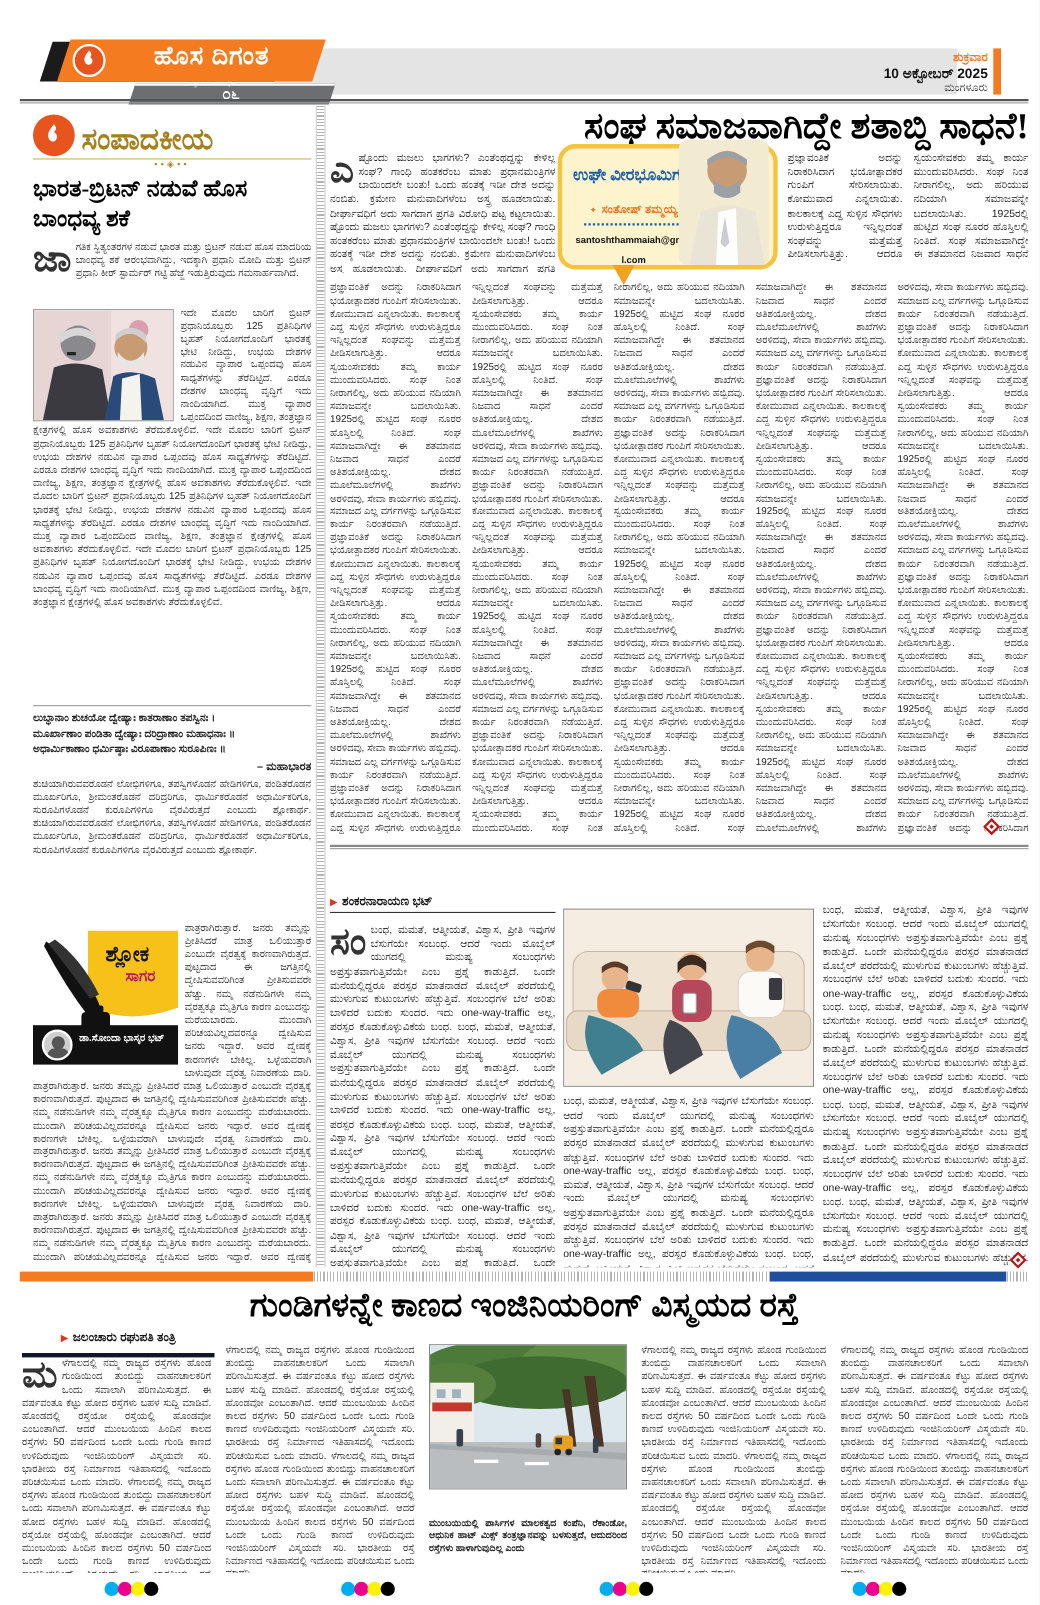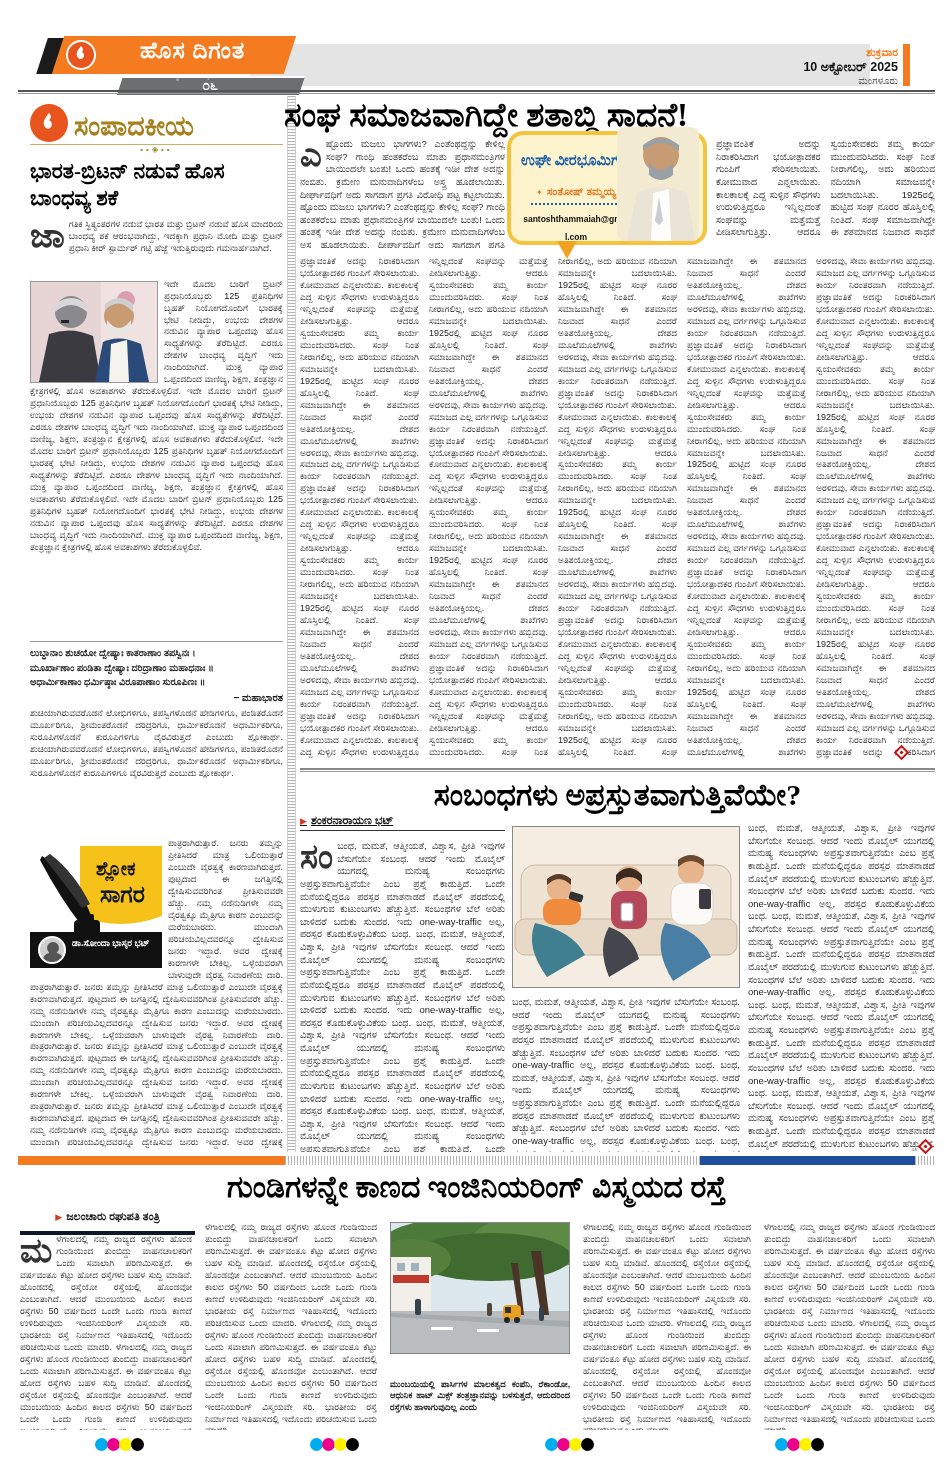--- a/index.html
+++ b/index.html
@@ -109,35 +109,35 @@
       <span style="float:left;width:132px;height:122px;margin:8px 6px 3px 0;position:relative;display:block;background:#fff;">
         <svg width="132" height="122" viewBox="0 0 132 122" style="display:block;position:absolute;left:0;top:0;">
           <path d="M50 0 H132 V70 Q90 86 50 70 Z" fill="#f6c21a"></path>
           <path d="M12 10 Q40 28 58 62 Q64 74 60 84 L52 80 Q30 52 10 14 Z" fill="#111"></path>
           <path d="M20 8 Q44 26 60 58 L52 62 Q32 34 14 12 Z" fill="#333"></path>
           <rect x="44" y="74" width="26" height="22" rx="4" fill="#111"></rect>
           <rect x="50" y="68" width="14" height="8" rx="2" fill="#111"></rect>
           <rect x="0" y="86" width="132" height="36" fill="#111"></rect>
         </svg>
         <span class="headline" style="position:absolute;left:66px;top:10px;font-size:19px;color:#111;">ಶ್ಲೋಕ</span>
-        <span class="headline" style="position:absolute;left:70px;top:34px;font-size:23px;color:#0f172a;">ಸಾಗರ</span>
+        <span class="headline" style="position:absolute;left:84px;top:34px;font-size:14px;color:#be185d;">ಸಾಗರ</span>
         <span style="position:absolute;left:8px;top:90px;width:28px;height:28px;border-radius:50%;background:#cfcfcf;border:2px solid #fff;overflow:hidden;">
           <span style="position:absolute;left:7px;top:4px;width:12px;height:12px;border-radius:50%;background:#555;"></span>
           <span style="position:absolute;left:3px;top:15px;width:20px;height:14px;border-radius:8px;background:#555;"></span>
         </span>
         <span style="position:absolute;left:42px;top:92px;width:86px;color:#fff;font-size:9px;font-weight:bold;line-height:1.3;">ಡಾ.ಸೋಂದಾ ಭಾಸ್ಕರ ಭಟ್</span>
       </span><span>ಪಾತ್ರರಾಗಿರುತ್ತಾರೆ. ಜನರು ತಮ್ಮನ್ನು ಪ್ರೀತಿಸಿದರೆ ಮಾತ್ರ ಒಲಿಯುತ್ತಾರೆ ಎಂಬುದೇ ವೈರತ್ವಕ್ಕೆ ಕಾರಣವಾಗಿರುತ್ತದೆ. ಪುಟ್ಟದಾದ ಈ ಜಗತ್ತಿನಲ್ಲಿ ದ್ವೇಷಿಸುವವರಿಗಿಂತ ಪ್ರೀತಿಸುವವರೇ ಹೆಚ್ಚು. ನಮ್ಮ ನಡೆನುಡಿಗಳೇ ನಮ್ಮ ವೈರತ್ವಕ್ಕೂ ಮೈತ್ರಿಗೂ ಕಾರಣ ಎಂಬುದನ್ನು ಮರೆಯಬಾರದು. ಮುಂದಾಗಿ ಪರಿಚಯವಿಲ್ಲದವರನ್ನೂ ದ್ವೇಷಿಸುವ ಜನರು ಇದ್ದಾರೆ. ಅವರ ದ್ವೇಷಕ್ಕೆ ಕಾರಣಗಳೇ ಬೇಕಿಲ್ಲ. ಒಳ್ಳೆಯವರಾಗಿ ಬಾಳುವುದೇ ವೈರತ್ವ ನಿವಾರಣೆಯ ದಾರಿ. ಪಾತ್ರರಾಗಿರುತ್ತಾರೆ. ಜನರು ತಮ್ಮನ್ನು ಪ್ರೀತಿಸಿದರೆ ಮಾತ್ರ ಒಲಿಯುತ್ತಾರೆ ಎಂಬುದೇ ವೈರತ್ವಕ್ಕೆ ಕಾರಣವಾಗಿರುತ್ತದೆ. ಪುಟ್ಟದಾದ ಈ ಜಗತ್ತಿನಲ್ಲಿ ದ್ವೇಷಿಸುವವರಿಗಿಂತ ಪ್ರೀತಿಸುವವರೇ ಹೆಚ್ಚು. ನಮ್ಮ ನಡೆನುಡಿಗಳೇ ನಮ್ಮ ವೈರತ್ವಕ್ಕೂ ಮೈತ್ರಿಗೂ ಕಾರಣ ಎಂಬುದನ್ನು ಮರೆಯಬಾರದು. ಮುಂದಾಗಿ ಪರಿಚಯವಿಲ್ಲದವರನ್ನೂ ದ್ವೇಷಿಸುವ ಜನರು ಇದ್ದಾರೆ. ಅವರ ದ್ವೇಷಕ್ಕೆ ಕಾರಣಗಳೇ ಬೇಕಿಲ್ಲ. ಒಳ್ಳೆಯವರಾಗಿ ಬಾಳುವುದೇ ವೈರತ್ವ ನಿವಾರಣೆಯ ದಾರಿ. ಪಾತ್ರರಾಗಿರುತ್ತಾರೆ. ಜನರು ತಮ್ಮನ್ನು ಪ್ರೀತಿಸಿದರೆ ಮಾತ್ರ ಒಲಿಯುತ್ತಾರೆ ಎಂಬುದೇ ವೈರತ್ವಕ್ಕೆ ಕಾರಣವಾಗಿರುತ್ತದೆ. ಪುಟ್ಟದಾದ ಈ ಜಗತ್ತಿನಲ್ಲಿ ದ್ವೇಷಿಸುವವರಿಗಿಂತ ಪ್ರೀತಿಸುವವರೇ ಹೆಚ್ಚು. ನಮ್ಮ ನಡೆನುಡಿಗಳೇ ನಮ್ಮ ವೈರತ್ವಕ್ಕೂ ಮೈತ್ರಿಗೂ ಕಾರಣ ಎಂಬುದನ್ನು ಮರೆಯಬಾರದು. ಮುಂದಾಗಿ ಪರಿಚಯವಿಲ್ಲದವರನ್ನೂ ದ್ವೇಷಿಸುವ ಜನರು ಇದ್ದಾರೆ. ಅವರ ದ್ವೇಷಕ್ಕೆ ಕಾರಣಗಳೇ ಬೇಕಿಲ್ಲ. ಒಳ್ಳೆಯವರಾಗಿ ಬಾಳುವುದೇ ವೈರತ್ವ ನಿವಾರಣೆಯ ದಾರಿ. ಪಾತ್ರರಾಗಿರುತ್ತಾರೆ. ಜನರು ತಮ್ಮನ್ನು ಪ್ರೀತಿಸಿದರೆ ಮಾತ್ರ ಒಲಿಯುತ್ತಾರೆ ಎಂಬುದೇ ವೈರತ್ವಕ್ಕೆ ಕಾರಣವಾಗಿರುತ್ತದೆ. ಪುಟ್ಟದಾದ ಈ ಜಗತ್ತಿನಲ್ಲಿ ದ್ವೇಷಿಸುವವರಿಗಿಂತ ಪ್ರೀತಿಸುವವರೇ ಹೆಚ್ಚು. ನಮ್ಮ ನಡೆನುಡಿಗಳೇ ನಮ್ಮ ವೈರತ್ವಕ್ಕೂ ಮೈತ್ರಿಗೂ ಕಾರಣ ಎಂಬುದನ್ನು ಮರೆಯಬಾರದು. ಮುಂದಾಗಿ ಪರಿಚಯವಿಲ್ಲದವರನ್ನೂ ದ್ವೇಷಿಸುವ ಜನರು ಇದ್ದಾರೆ. ಅವರ ದ್ವೇಷಕ್ಕೆ ಕಾರಣಗಳೇ ಬೇಕಿಲ್ಲ. ಒಳ್ಳೆಯವರಾಗಿ ಬಾಳುವುದೇ ವೈರತ್ವ ನಿವಾರಣೆಯ ದಾರಿ. ಪಾತ್ರರಾಗಿರುತ್ತಾರೆ. ಜನರು ತಮ್ಮನ್ನು ಪ್ರೀತಿಸಿದರೆ ಮಾತ್ರ ಒಲಿಯುತ್ತಾರೆ ಎಂಬುದೇ ವೈರತ್ವಕ್ಕೆ ಕಾರಣವಾಗಿರುತ್ತದೆ. ಪುಟ್ಟದಾದ ಈ ಜಗತ್ತಿನಲ್ಲಿ ದ್ವೇಷಿಸುವವರಿಗಿಂತ ಪ್ರೀತಿಸುವವರೇ ಹೆಚ್ಚು. ನಮ್ಮ ನಡೆನುಡಿಗಳೇ ನಮ್ಮ ವೈರತ್ವಕ್ಕೂ ಮೈತ್ರಿಗೂ ಕಾರಣ ಎಂಬುದನ್ನು ಮರೆಯಬಾರದು. ಮುಂದಾಗಿ ಪರಿಚಯವಿಲ್ಲದವರನ್ನೂ ದ್ವೇಷಿಸುವ ಜನರು ಇದ್ದಾರೆ. ಅವರ ದ್ವೇಷಕ್ಕೆ ಕಾರಣಗಳೇ ಬೇಕಿಲ್ಲ. ಒಳ್ಳೆಯವರಾಗಿ ಬಾಳುವುದೇ ವೈರತ್ವ ನಿವಾರಣೆಯ ದಾರಿ.</span>
     </div>
   </div>
 
   
   <div class="abs hatch-v" style="left:287px;top:96px;width:9px;height:1056px;"></div>
 
   
-  <div class="abs headline" style="left:284px;top:97px;width:635px;text-align:left;font-size:33px;">ಸಂಘ ಸಮಾಜವಾಗಿದ್ದೇ ಶತಾಬ್ದಿ ಸಾಧನೆ!</div>
+  <div class="abs headline" style="left:300px;top:97px;width:635px;text-align:right;font-size:33px;">ಸಂಘ ಸಮಾಜವಾಗಿದ್ದೇ ಶತಾಬ್ದಿ ಸಾಧನೆ!</div>
 
   <div class="abs body-text" style="left:300px;top:138px;width:205px;height:110px;font-size:9.5px;">
     <span class="dropcap">ಎ</span><span>ಷ್ಟೊಂದು ಮಜಲು ಭಾಗಗಳು? ಎಂತೆಂಥದ್ದನ್ನು ಕೇಳಿಲ್ಲ ಸಂಘ? ಗಾಂಧಿ ಹಂತಕರೆಂಬ ಮಾತು ಪ್ರಧಾನಮಂತ್ರಿಗಳ ಬಾಯಿಂದಲೇ ಬಂತು! ಒಂದು ಹಂತಕ್ಕೆ ಇಡೀ ದೇಶ ಅದನ್ನು ನಂಬಿತು. ಕ್ರಮೇಣ ಮನುವಾದಿಗಳೆಂಬ ಅಸ್ತ್ರ ಹೂಡಲಾಯಿತು. ದೀರ್ಘಾವಧಿಗೆ ಅದು ಸಾಗದಾಗ ಪ್ರಗತಿ ವಿರೋಧಿ ಪಟ್ಟ ಕಟ್ಟಲಾಯಿತು. ಷ್ಟೊಂದು ಮಜಲು ಭಾಗಗಳು? ಎಂತೆಂಥದ್ದನ್ನು ಕೇಳಿಲ್ಲ ಸಂಘ? ಗಾಂಧಿ ಹಂತಕರೆಂಬ ಮಾತು ಪ್ರಧಾನಮಂತ್ರಿಗಳ ಬಾಯಿಂದಲೇ ಬಂತು! ಒಂದು ಹಂತಕ್ಕೆ ಇಡೀ ದೇಶ ಅದನ್ನು ನಂಬಿತು. ಕ್ರಮೇಣ ಮನುವಾದಿಗಳೆಂಬ ಅಸ್ತ್ರ ಹೂಡಲಾಯಿತು. ದೀರ್ಘಾವಧಿಗೆ ಅದು ಸಾಗದಾಗ ಪ್ರಗತಿ ವಿರೋಧಿ ಪಟ್ಟ ಕಟ್ಟಲಾಯಿತು.</span>
   </div>
 
   
   <div class="abs" style="left:507px;top:131px;width:200px;height:114px;background:#fdf3cd;border:4px solid #f6c33e;border-radius:16px;">
     <div style="position:absolute;left:46px;bottom:-18px;width:0;height:0;border-left:10px solid transparent;border-right:10px solid transparent;border-top:18px solid #f0a322;"></div>
     <div style="position:absolute;left:10px;top:16px;width:104px;color:#1a5ca8;font-weight:bold;font-size:15px;line-height:1.2;font-family:'Liberation Serif','DejaVu Serif',serif;">ಉಘೇ ವೀರಭೂಮಿಗೆ</div>
     <div style="position:absolute;left:10px;top:46px;width:110px;text-align:center;">
@@ -164,23 +164,22 @@
   </div>
 
   <div class="abs body-text" style="left:300px;top:256px;width:635px;height:508px;column-count:5;column-gap:10px;">
     <span>ಪ್ರಜ್ಞಾವಂತಿಕೆ ಅದನ್ನು ನಿರಾಕರಿಸಿದಾಗ ಭಯೋತ್ಪಾದಕರ ಗುಂಪಿಗೆ ಸೇರಿಸಲಾಯಿತು. ಕೋಮುವಾದ ಎನ್ನಲಾಯಿತು. ಕಾಲಕಾಲಕ್ಕೆ ಎದ್ದ ಸುಳ್ಳಿನ ಸೌಧಗಳು ಉರುಳುತ್ತಿದ್ದರೂ ಇನ್ನಿಲ್ಲದಂತೆ ಸಂಘವನ್ನು ಮತ್ತೆಮತ್ತೆ ಪೀಡಿಸಲಾಗುತ್ತಿತ್ತು. ಆದರೂ ಸ್ವಯಂಸೇವಕರು ತಮ್ಮ ಕಾರ್ಯ ಮುಂದುವರಿಸಿದರು. ಸಂಘ ನಿಂತ ನೀರಾಗಲಿಲ್ಲ, ಅದು ಹರಿಯುವ ನದಿಯಾಗಿ ಸಮಾಜವನ್ನೇ ಬದಲಾಯಿಸಿತು. 1925ರಲ್ಲಿ ಹುಟ್ಟಿದ ಸಂಘ ನೂರರ ಹೊಸ್ತಿಲಲ್ಲಿ ನಿಂತಿದೆ. ಸಂಘ ಸಮಾಜವಾಗಿದ್ದೇ ಈ ಶತಮಾನದ ನಿಜವಾದ ಸಾಧನೆ ಎಂದರೆ ಅತಿಶಯೋಕ್ತಿಯಲ್ಲ. ದೇಶದ ಮೂಲೆಮೂಲೆಗಳಲ್ಲಿ ಶಾಖೆಗಳು ಅರಳಿದವು, ಸೇವಾ ಕಾರ್ಯಗಳು ಹಬ್ಬಿದವು. ಸಮಾಜದ ಎಲ್ಲ ವರ್ಗಗಳನ್ನು ಒಗ್ಗೂಡಿಸುವ ಕಾರ್ಯ ನಿರಂತರವಾಗಿ ನಡೆಯುತ್ತಿದೆ. ಪ್ರಜ್ಞಾವಂತಿಕೆ ಅದನ್ನು ನಿರಾಕರಿಸಿದಾಗ ಭಯೋತ್ಪಾದಕರ ಗುಂಪಿಗೆ ಸೇರಿಸಲಾಯಿತು. ಕೋಮುವಾದ ಎನ್ನಲಾಯಿತು. ಕಾಲಕಾಲಕ್ಕೆ ಎದ್ದ ಸುಳ್ಳಿನ ಸೌಧಗಳು ಉರುಳುತ್ತಿದ್ದರೂ ಇನ್ನಿಲ್ಲದಂತೆ ಸಂಘವನ್ನು ಮತ್ತೆಮತ್ತೆ ಪೀಡಿಸಲಾಗುತ್ತಿತ್ತು. ಆದರೂ ಸ್ವಯಂಸೇವಕರು ತಮ್ಮ ಕಾರ್ಯ ಮುಂದುವರಿಸಿದರು. ಸಂಘ ನಿಂತ ನೀರಾಗಲಿಲ್ಲ, ಅದು ಹರಿಯುವ ನದಿಯಾಗಿ ಸಮಾಜವನ್ನೇ ಬದಲಾಯಿಸಿತು. 1925ರಲ್ಲಿ ಹುಟ್ಟಿದ ಸಂಘ ನೂರರ ಹೊಸ್ತಿಲಲ್ಲಿ ನಿಂತಿದೆ. ಸಂಘ ಸಮಾಜವಾಗಿದ್ದೇ ಈ ಶತಮಾನದ ನಿಜವಾದ ಸಾಧನೆ ಎಂದರೆ ಅತಿಶಯೋಕ್ತಿಯಲ್ಲ. ದೇಶದ ಮೂಲೆಮೂಲೆಗಳಲ್ಲಿ ಶಾಖೆಗಳು ಅರಳಿದವು, ಸೇವಾ ಕಾರ್ಯಗಳು ಹಬ್ಬಿದವು. ಸಮಾಜದ ಎಲ್ಲ ವರ್ಗಗಳನ್ನು ಒಗ್ಗೂಡಿಸುವ ಕಾರ್ಯ ನಿರಂತರವಾಗಿ ನಡೆಯುತ್ತಿದೆ. ಪ್ರಜ್ಞಾವಂತಿಕೆ ಅದನ್ನು ನಿರಾಕರಿಸಿದಾಗ ಭಯೋತ್ಪಾದಕರ ಗುಂಪಿಗೆ ಸೇರಿಸಲಾಯಿತು. ಕೋಮುವಾದ ಎನ್ನಲಾಯಿತು. ಕಾಲಕಾಲಕ್ಕೆ ಎದ್ದ ಸುಳ್ಳಿನ ಸೌಧಗಳು ಉರುಳುತ್ತಿದ್ದರೂ ಇನ್ನಿಲ್ಲದಂತೆ ಸಂಘವನ್ನು ಮತ್ತೆಮತ್ತೆ ಪೀಡಿಸಲಾಗುತ್ತಿತ್ತು. ಆದರೂ ಸ್ವಯಂಸೇವಕರು ತಮ್ಮ ಕಾರ್ಯ ಮುಂದುವರಿಸಿದರು. ಸಂಘ ನಿಂತ ನೀರಾಗಲಿಲ್ಲ, ಅದು ಹರಿಯುವ ನದಿಯಾಗಿ ಸಮಾಜವನ್ನೇ ಬದಲಾಯಿಸಿತು. 1925ರಲ್ಲಿ ಹುಟ್ಟಿದ ಸಂಘ ನೂರರ ಹೊಸ್ತಿಲಲ್ಲಿ ನಿಂತಿದೆ. ಸಂಘ ಸಮಾಜವಾಗಿದ್ದೇ ಈ ಶತಮಾನದ ನಿಜವಾದ ಸಾಧನೆ ಎಂದರೆ ಅತಿಶಯೋಕ್ತಿಯಲ್ಲ. ದೇಶದ ಮೂಲೆಮೂಲೆಗಳಲ್ಲಿ ಶಾಖೆಗಳು ಅರಳಿದವು, ಸೇವಾ ಕಾರ್ಯಗಳು ಹಬ್ಬಿದವು. ಸಮಾಜದ ಎಲ್ಲ ವರ್ಗಗಳನ್ನು ಒಗ್ಗೂಡಿಸುವ ಕಾರ್ಯ ನಿರಂತರವಾಗಿ ನಡೆಯುತ್ತಿದೆ. ಪ್ರಜ್ಞಾವಂತಿಕೆ ಅದನ್ನು ನಿರಾಕರಿಸಿದಾಗ ಭಯೋತ್ಪಾದಕರ ಗುಂಪಿಗೆ ಸೇರಿಸಲಾಯಿತು. ಕೋಮುವಾದ ಎನ್ನಲಾಯಿತು. ಕಾಲಕಾಲಕ್ಕೆ ಎದ್ದ ಸುಳ್ಳಿನ ಸೌಧಗಳು ಉರುಳುತ್ತಿದ್ದರೂ ಇನ್ನಿಲ್ಲದಂತೆ ಸಂಘವನ್ನು ಮತ್ತೆಮತ್ತೆ ಪೀಡಿಸಲಾಗುತ್ತಿತ್ತು. ಆದರೂ ಸ್ವಯಂಸೇವಕರು ತಮ್ಮ ಕಾರ್ಯ ಮುಂದುವರಿಸಿದರು. ಸಂಘ ನಿಂತ ನೀರಾಗಲಿಲ್ಲ, ಅದು ಹರಿಯುವ ನದಿಯಾಗಿ ಸಮಾಜವನ್ನೇ ಬದಲಾಯಿಸಿತು. 1925ರಲ್ಲಿ ಹುಟ್ಟಿದ ಸಂಘ ನೂರರ ಹೊಸ್ತಿಲಲ್ಲಿ ನಿಂತಿದೆ. ಸಂಘ ಸಮಾಜವಾಗಿದ್ದೇ ಈ ಶತಮಾನದ ನಿಜವಾದ ಸಾಧನೆ ಎಂದರೆ ಅತಿಶಯೋಕ್ತಿಯಲ್ಲ. ದೇಶದ ಮೂಲೆಮೂಲೆಗಳಲ್ಲಿ ಶಾಖೆಗಳು ಅರಳಿದವು, ಸೇವಾ ಕಾರ್ಯಗಳು ಹಬ್ಬಿದವು. ಸಮಾಜದ ಎಲ್ಲ ವರ್ಗಗಳನ್ನು ಒಗ್ಗೂಡಿಸುವ ಕಾರ್ಯ ನಿರಂತರವಾಗಿ ನಡೆಯುತ್ತಿದೆ. ಪ್ರಜ್ಞಾವಂತಿಕೆ ಅದನ್ನು ನಿರಾಕರಿಸಿದಾಗ ಭಯೋತ್ಪಾದಕರ ಗುಂಪಿಗೆ ಸೇರಿಸಲಾಯಿತು. ಕೋಮುವಾದ ಎನ್ನಲಾಯಿತು. ಕಾಲಕಾಲಕ್ಕೆ ಎದ್ದ ಸುಳ್ಳಿನ ಸೌಧಗಳು ಉರುಳುತ್ತಿದ್ದರೂ ಇನ್ನಿಲ್ಲದಂತೆ ಸಂಘವನ್ನು ಮತ್ತೆಮತ್ತೆ ಪೀಡಿಸಲಾಗುತ್ತಿತ್ತು. ಆದರೂ ಸ್ವಯಂಸೇವಕರು ತಮ್ಮ ಕಾರ್ಯ ಮುಂದುವರಿಸಿದರು. ಸಂಘ ನಿಂತ ನೀರಾಗಲಿಲ್ಲ, ಅದು ಹರಿಯುವ ನದಿಯಾಗಿ ಸಮಾಜವನ್ನೇ ಬದಲಾಯಿಸಿತು. 1925ರಲ್ಲಿ ಹುಟ್ಟಿದ ಸಂಘ ನೂರರ ಹೊಸ್ತಿಲಲ್ಲಿ ನಿಂತಿದೆ. ಸಂಘ ಸಮಾಜವಾಗಿದ್ದೇ ಈ ಶತಮಾನದ ನಿಜವಾದ ಸಾಧನೆ ಎಂದರೆ ಅತಿಶಯೋಕ್ತಿಯಲ್ಲ. ದೇಶದ ಮೂಲೆಮೂಲೆಗಳಲ್ಲಿ ಶಾಖೆಗಳು ಅರಳಿದವು, ಸೇವಾ ಕಾರ್ಯಗಳು ಹಬ್ಬಿದವು. ಸಮಾಜದ ಎಲ್ಲ ವರ್ಗಗಳನ್ನು ಒಗ್ಗೂಡಿಸುವ ಕಾರ್ಯ ನಿರಂತರವಾಗಿ ನಡೆಯುತ್ತಿದೆ. ಪ್ರಜ್ಞಾವಂತಿಕೆ ಅದನ್ನು ನಿರಾಕರಿಸಿದಾಗ ಭಯೋತ್ಪಾದಕರ ಗುಂಪಿಗೆ ಸೇರಿಸಲಾಯಿತು. ಕೋಮುವಾದ ಎನ್ನಲಾಯಿತು. ಕಾಲಕಾಲಕ್ಕೆ ಎದ್ದ ಸುಳ್ಳಿನ ಸೌಧಗಳು ಉರುಳುತ್ತಿದ್ದರೂ ಇನ್ನಿಲ್ಲದಂತೆ ಸಂಘವನ್ನು ಮತ್ತೆಮತ್ತೆ ಪೀಡಿಸಲಾಗುತ್ತಿತ್ತು. ಆದರೂ ಸ್ವಯಂಸೇವಕರು ತಮ್ಮ ಕಾರ್ಯ ಮುಂದುವರಿಸಿದರು. ಸಂಘ ನಿಂತ ನೀರಾಗಲಿಲ್ಲ, ಅದು ಹರಿಯುವ ನದಿಯಾಗಿ ಸಮಾಜವನ್ನೇ ಬದಲಾಯಿಸಿತು. 1925ರಲ್ಲಿ ಹುಟ್ಟಿದ ಸಂಘ ನೂರರ ಹೊಸ್ತಿಲಲ್ಲಿ ನಿಂತಿದೆ. ಸಂಘ ಸಮಾಜವಾಗಿದ್ದೇ ಈ ಶತಮಾನದ ನಿಜವಾದ ಸಾಧನೆ ಎಂದರೆ ಅತಿಶಯೋಕ್ತಿಯಲ್ಲ. ದೇಶದ ಮೂಲೆಮೂಲೆಗಳಲ್ಲಿ ಶಾಖೆಗಳು ಅರಳಿದವು, ಸೇವಾ ಕಾರ್ಯಗಳು ಹಬ್ಬಿದವು. ಸಮಾಜದ ಎಲ್ಲ ವರ್ಗಗಳನ್ನು ಒಗ್ಗೂಡಿಸುವ ಕಾರ್ಯ ನಿರಂತರವಾಗಿ ನಡೆಯುತ್ತಿದೆ. ಪ್ರಜ್ಞಾವಂತಿಕೆ ಅದನ್ನು ನಿರಾಕರಿಸಿದಾಗ ಭಯೋತ್ಪಾದಕರ ಗುಂಪಿಗೆ ಸೇರಿಸಲಾಯಿತು. ಕೋಮುವಾದ ಎನ್ನಲಾಯಿತು. ಕಾಲಕಾಲಕ್ಕೆ ಎದ್ದ ಸುಳ್ಳಿನ ಸೌಧಗಳು ಉರುಳುತ್ತಿದ್ದರೂ ಇನ್ನಿಲ್ಲದಂತೆ ಸಂಘವನ್ನು ಮತ್ತೆಮತ್ತೆ ಪೀಡಿಸಲಾಗುತ್ತಿತ್ತು. ಆದರೂ ಸ್ವಯಂಸೇವಕರು ತಮ್ಮ ಕಾರ್ಯ ಮುಂದುವರಿಸಿದರು. ಸಂಘ ನಿಂತ ನೀರಾಗಲಿಲ್ಲ, ಅದು ಹರಿಯುವ ನದಿಯಾಗಿ ಸಮಾಜವನ್ನೇ ಬದಲಾಯಿಸಿತು. 1925ರಲ್ಲಿ ಹುಟ್ಟಿದ ಸಂಘ ನೂರರ ಹೊಸ್ತಿಲಲ್ಲಿ ನಿಂತಿದೆ. ಸಂಘ ಸಮಾಜವಾಗಿದ್ದೇ ಈ ಶತಮಾನದ ನಿಜವಾದ ಸಾಧನೆ ಎಂದರೆ ಅತಿಶಯೋಕ್ತಿಯಲ್ಲ. ದೇಶದ ಮೂಲೆಮೂಲೆಗಳಲ್ಲಿ ಶಾಖೆಗಳು ಅರಳಿದವು, ಸೇವಾ ಕಾರ್ಯಗಳು ಹಬ್ಬಿದವು. ಸಮಾಜದ ಎಲ್ಲ ವರ್ಗಗಳನ್ನು ಒಗ್ಗೂಡಿಸುವ ಕಾರ್ಯ ನಿರಂತರವಾಗಿ ನಡೆಯುತ್ತಿದೆ. ಪ್ರಜ್ಞಾವಂತಿಕೆ ಅದನ್ನು ನಿರಾಕರಿಸಿದಾಗ ಭಯೋತ್ಪಾದಕರ ಗುಂಪಿಗೆ ಸೇರಿಸಲಾಯಿತು. ಕೋಮುವಾದ ಎನ್ನಲಾಯಿತು. ಕಾಲಕಾಲಕ್ಕೆ ಎದ್ದ ಸುಳ್ಳಿನ ಸೌಧಗಳು ಉರುಳುತ್ತಿದ್ದರೂ ಇನ್ನಿಲ್ಲದಂತೆ ಸಂಘವನ್ನು ಮತ್ತೆಮತ್ತೆ ಪೀಡಿಸಲಾಗುತ್ತಿತ್ತು. ಆದರೂ ಸ್ವಯಂಸೇವಕರು ತಮ್ಮ ಕಾರ್ಯ ಮುಂದುವರಿಸಿದರು. ಸಂಘ ನಿಂತ ನೀರಾಗಲಿಲ್ಲ, ಅದು ಹರಿಯುವ ನದಿಯಾಗಿ ಸಮಾಜವನ್ನೇ ಬದಲಾಯಿಸಿತು. 1925ರಲ್ಲಿ ಹುಟ್ಟಿದ ಸಂಘ ನೂರರ ಹೊಸ್ತಿಲಲ್ಲಿ ನಿಂತಿದೆ. ಸಂಘ ಸಮಾಜವಾಗಿದ್ದೇ ಈ ಶತಮಾನದ ನಿಜವಾದ ಸಾಧನೆ ಎಂದರೆ ಅತಿಶಯೋಕ್ತಿಯಲ್ಲ. ದೇಶದ ಮೂಲೆಮೂಲೆಗಳಲ್ಲಿ ಶಾಖೆಗಳು ಅರಳಿದವು, ಸೇವಾ ಕಾರ್ಯಗಳು ಹಬ್ಬಿದವು. ಸಮಾಜದ ಎಲ್ಲ ವರ್ಗಗಳನ್ನು ಒಗ್ಗೂಡಿಸುವ ಕಾರ್ಯ ನಿರಂತರವಾಗಿ ನಡೆಯುತ್ತಿದೆ. ಪ್ರಜ್ಞಾವಂತಿಕೆ ಅದನ್ನು ನಿರಾಕರಿಸಿದಾಗ ಭಯೋತ್ಪಾದಕರ ಗುಂಪಿಗೆ ಸೇರಿಸಲಾಯಿತು. ಕೋಮುವಾದ ಎನ್ನಲಾಯಿತು. ಕಾಲಕಾಲಕ್ಕೆ ಎದ್ದ ಸುಳ್ಳಿನ ಸೌಧಗಳು ಉರುಳುತ್ತಿದ್ದರೂ ಇನ್ನಿಲ್ಲದಂತೆ ಸಂಘವನ್ನು ಮತ್ತೆಮತ್ತೆ ಪೀಡಿಸಲಾಗುತ್ತಿತ್ತು. ಆದರೂ ಸ್ವಯಂಸೇವಕರು ತಮ್ಮ ಕಾರ್ಯ ಮುಂದುವರಿಸಿದರು. ಸಂಘ ನಿಂತ ನೀರಾಗಲಿಲ್ಲ, ಅದು ಹರಿಯುವ ನದಿಯಾಗಿ ಸಮಾಜವನ್ನೇ ಬದಲಾಯಿಸಿತು. 1925ರಲ್ಲಿ ಹುಟ್ಟಿದ ಸಂಘ ನೂರರ ಹೊಸ್ತಿಲಲ್ಲಿ ನಿಂತಿದೆ. ಸಂಘ ಸಮಾಜವಾಗಿದ್ದೇ ಈ ಶತಮಾನದ ನಿಜವಾದ ಸಾಧನೆ ಎಂದರೆ ಅತಿಶಯೋಕ್ತಿಯಲ್ಲ. ದೇಶದ ಮೂಲೆಮೂಲೆಗಳಲ್ಲಿ ಶಾಖೆಗಳು ಅರಳಿದವು, ಸೇವಾ ಕಾರ್ಯಗಳು ಹಬ್ಬಿದವು. ಸಮಾಜದ ಎಲ್ಲ ವರ್ಗಗಳನ್ನು ಒಗ್ಗೂಡಿಸುವ ಕಾರ್ಯ ನಿರಂತರವಾಗಿ ನಡೆಯುತ್ತಿದೆ. ಪ್ರಜ್ಞಾವಂತಿಕೆ ಅದನ್ನು ನಿರಾಕರಿಸಿದಾಗ ಭಯೋತ್ಪಾದಕರ ಗುಂಪಿಗೆ ಸೇರಿಸಲಾಯಿತು. ಕೋಮುವಾದ ಎನ್ನಲಾಯಿತು. ಕಾಲಕಾಲಕ್ಕೆ ಎದ್ದ ಸುಳ್ಳಿನ ಸೌಧಗಳು ಉರುಳುತ್ತಿದ್ದರೂ ಇನ್ನಿಲ್ಲದಂತೆ ಸಂಘವನ್ನು ಮತ್ತೆಮತ್ತೆ ಪೀಡಿಸಲಾಗುತ್ತಿತ್ತು. ಆದರೂ ಸ್ವಯಂಸೇವಕರು ತಮ್ಮ ಕಾರ್ಯ ಮುಂದುವರಿಸಿದರು. ಸಂಘ ನಿಂತ ನೀರಾಗಲಿಲ್ಲ, ಅದು ಹರಿಯುವ ನದಿಯಾಗಿ ಸಮಾಜವನ್ನೇ ಬದಲಾಯಿಸಿತು. 1925ರಲ್ಲಿ ಹುಟ್ಟಿದ ಸಂಘ ನೂರರ ಹೊಸ್ತಿಲಲ್ಲಿ ನಿಂತಿದೆ. ಸಂಘ ಸಮಾಜವಾಗಿದ್ದೇ ಈ ಶತಮಾನದ ನಿಜವಾದ ಸಾಧನೆ ಎಂದರೆ ಅತಿಶಯೋಕ್ತಿಯಲ್ಲ. ದೇಶದ ಮೂಲೆಮೂಲೆಗಳಲ್ಲಿ ಶಾಖೆಗಳು ಅರಳಿದವು, ಸೇವಾ ಕಾರ್ಯಗಳು ಹಬ್ಬಿದವು. ಸಮಾಜದ ಎಲ್ಲ ವರ್ಗಗಳನ್ನು ಒಗ್ಗೂಡಿಸುವ ಕಾರ್ಯ ನಿರಂತರವಾಗಿ ನಡೆಯುತ್ತಿದೆ. ಪ್ರಜ್ಞಾವಂತಿಕೆ ಅದನ್ನು ನಿರಾಕರಿಸಿದಾಗ ಭಯೋತ್ಪಾದಕರ ಗುಂಪಿಗೆ ಸೇರಿಸಲಾಯಿತು. ಕೋಮುವಾದ ಎನ್ನಲಾಯಿತು. ಕಾಲಕಾಲಕ್ಕೆ ಎದ್ದ ಸುಳ್ಳಿನ ಸೌಧಗಳು ಉರುಳುತ್ತಿದ್ದರೂ ಇನ್ನಿಲ್ಲದಂತೆ ಸಂಘವನ್ನು ಮತ್ತೆಮತ್ತೆ ಪೀಡಿಸಲಾಗುತ್ತಿತ್ತು. ಆದರೂ ಸ್ವಯಂಸೇವಕರು ತಮ್ಮ ಕಾರ್ಯ ಮುಂದುವರಿಸಿದರು. ಸಂಘ ನಿಂತ ನೀರಾಗಲಿಲ್ಲ, ಅದು ಹರಿಯುವ ನದಿಯಾಗಿ ಸಮಾಜವನ್ನೇ ಬದಲಾಯಿಸಿತು. 1925ರಲ್ಲಿ ಹುಟ್ಟಿದ ಸಂಘ ನೂರರ ಹೊಸ್ತಿಲಲ್ಲಿ ನಿಂತಿದೆ. ಸಂಘ ಸಮಾಜವಾಗಿದ್ದೇ ಈ ಶತಮಾನದ ನಿಜವಾದ ಸಾಧನೆ ಎಂದರೆ ಅತಿಶಯೋಕ್ತಿಯಲ್ಲ. ದೇಶದ ಮೂಲೆಮೂಲೆಗಳಲ್ಲಿ ಶಾಖೆಗಳು ಅರಳಿದವು, ಸೇವಾ ಕಾರ್ಯಗಳು ಹಬ್ಬಿದವು. ಸಮಾಜದ ಎಲ್ಲ ವರ್ಗಗಳನ್ನು ಒಗ್ಗೂಡಿಸುವ ಕಾರ್ಯ ನಿರಂತರವಾಗಿ ನಡೆಯುತ್ತಿದೆ. ಪ್ರಜ್ಞಾವಂತಿಕೆ ಅದನ್ನು ನಿರಾಕರಿಸಿದಾಗ ಭಯೋತ್ಪಾದಕರ ಗುಂಪಿಗೆ ಸೇರಿಸಲಾಯಿತು. ಕೋಮುವಾದ ಎನ್ನಲಾಯಿತು. ಕಾಲಕಾಲಕ್ಕೆ ಎದ್ದ ಸುಳ್ಳಿನ ಸೌಧಗಳು ಉರುಳುತ್ತಿದ್ದರೂ ಇನ್ನಿಲ್ಲದಂತೆ ಸಂಘವನ್ನು ಮತ್ತೆಮತ್ತೆ ಪೀಡಿಸಲಾಗುತ್ತಿತ್ತು. ಆದರೂ ಸ್ವಯಂಸೇವಕರು ತಮ್ಮ ಕಾರ್ಯ ಮುಂದುವರಿಸಿದರು. ಸಂಘ ನಿಂತ ನೀರಾಗಲಿಲ್ಲ, ಅದು ಹರಿಯುವ ನದಿಯಾಗಿ ಸಮಾಜವನ್ನೇ ಬದಲಾಯಿಸಿತು. 1925ರಲ್ಲಿ ಹುಟ್ಟಿದ ಸಂಘ ನೂರರ ಹೊಸ್ತಿಲಲ್ಲಿ ನಿಂತಿದೆ. ಸಂಘ ಸಮಾಜವಾಗಿದ್ದೇ ಈ ಶತಮಾನದ ನಿಜವಾದ ಸಾಧನೆ ಎಂದರೆ ಅತಿಶಯೋಕ್ತಿಯಲ್ಲ. ದೇಶದ ಮೂಲೆಮೂಲೆಗಳಲ್ಲಿ ಶಾಖೆಗಳು ಅರಳಿದವು, ಸೇವಾ ಕಾರ್ಯಗಳು ಹಬ್ಬಿದವು. ಸಮಾಜದ ಎಲ್ಲ ವರ್ಗಗಳನ್ನು ಒಗ್ಗೂಡಿಸುವ ಕಾರ್ಯ ನಿರಂತರವಾಗಿ ನಡೆಯುತ್ತಿದೆ.</span>
   </div>
   <span class="abs endmark" style="left:896px;top:744px;"></span>
 
   
   <div class="abs rule-double" style="left:300px;top:768px;width:635px;border-top-color:#888;"></div>
 
-  <div class="abs headline" style="left:300px;top:778px;width:635px;text-align:center;font-size:30px;">ಸಂಬಂಧಗಳು ಅಪ್ರಸ್ತುತವಾಗುತ್ತಿವೆಯೇ?</div>
-
-  <div class="abs byline" style="left:300px;top:814px;width:205px;border-bottom:1px solid #333;padding-bottom:3px;text-decoration:underline;">
+
+  <div class="abs byline" style="left:300px;top:814px;width:205px;border-bottom:1px solid #333;padding-bottom:3px;">
     <span class="arrow">▶</span><span>ಶಂಕರನಾರಾಯಣ ಭಟ್</span>
   </div>
 
   <div class="abs" style="left:512px;top:826px;width:228px;height:162px;border:1px solid #888;">
     <svg width="226" height="160" viewBox="0 0 226 160" style="display:block;">
       <rect width="226" height="160" fill="#f5ece2"></rect>
       <rect x="8" y="38" width="210" height="70" rx="14" fill="#efe3d4" stroke="#c9b8a4"></rect>
       <rect x="2" y="92" width="222" height="36" rx="10" fill="#e7d9c6" stroke="#c9b8a4"></rect>
 
       <circle cx="46" cy="62" r="12" fill="#e8b48c"></circle>

